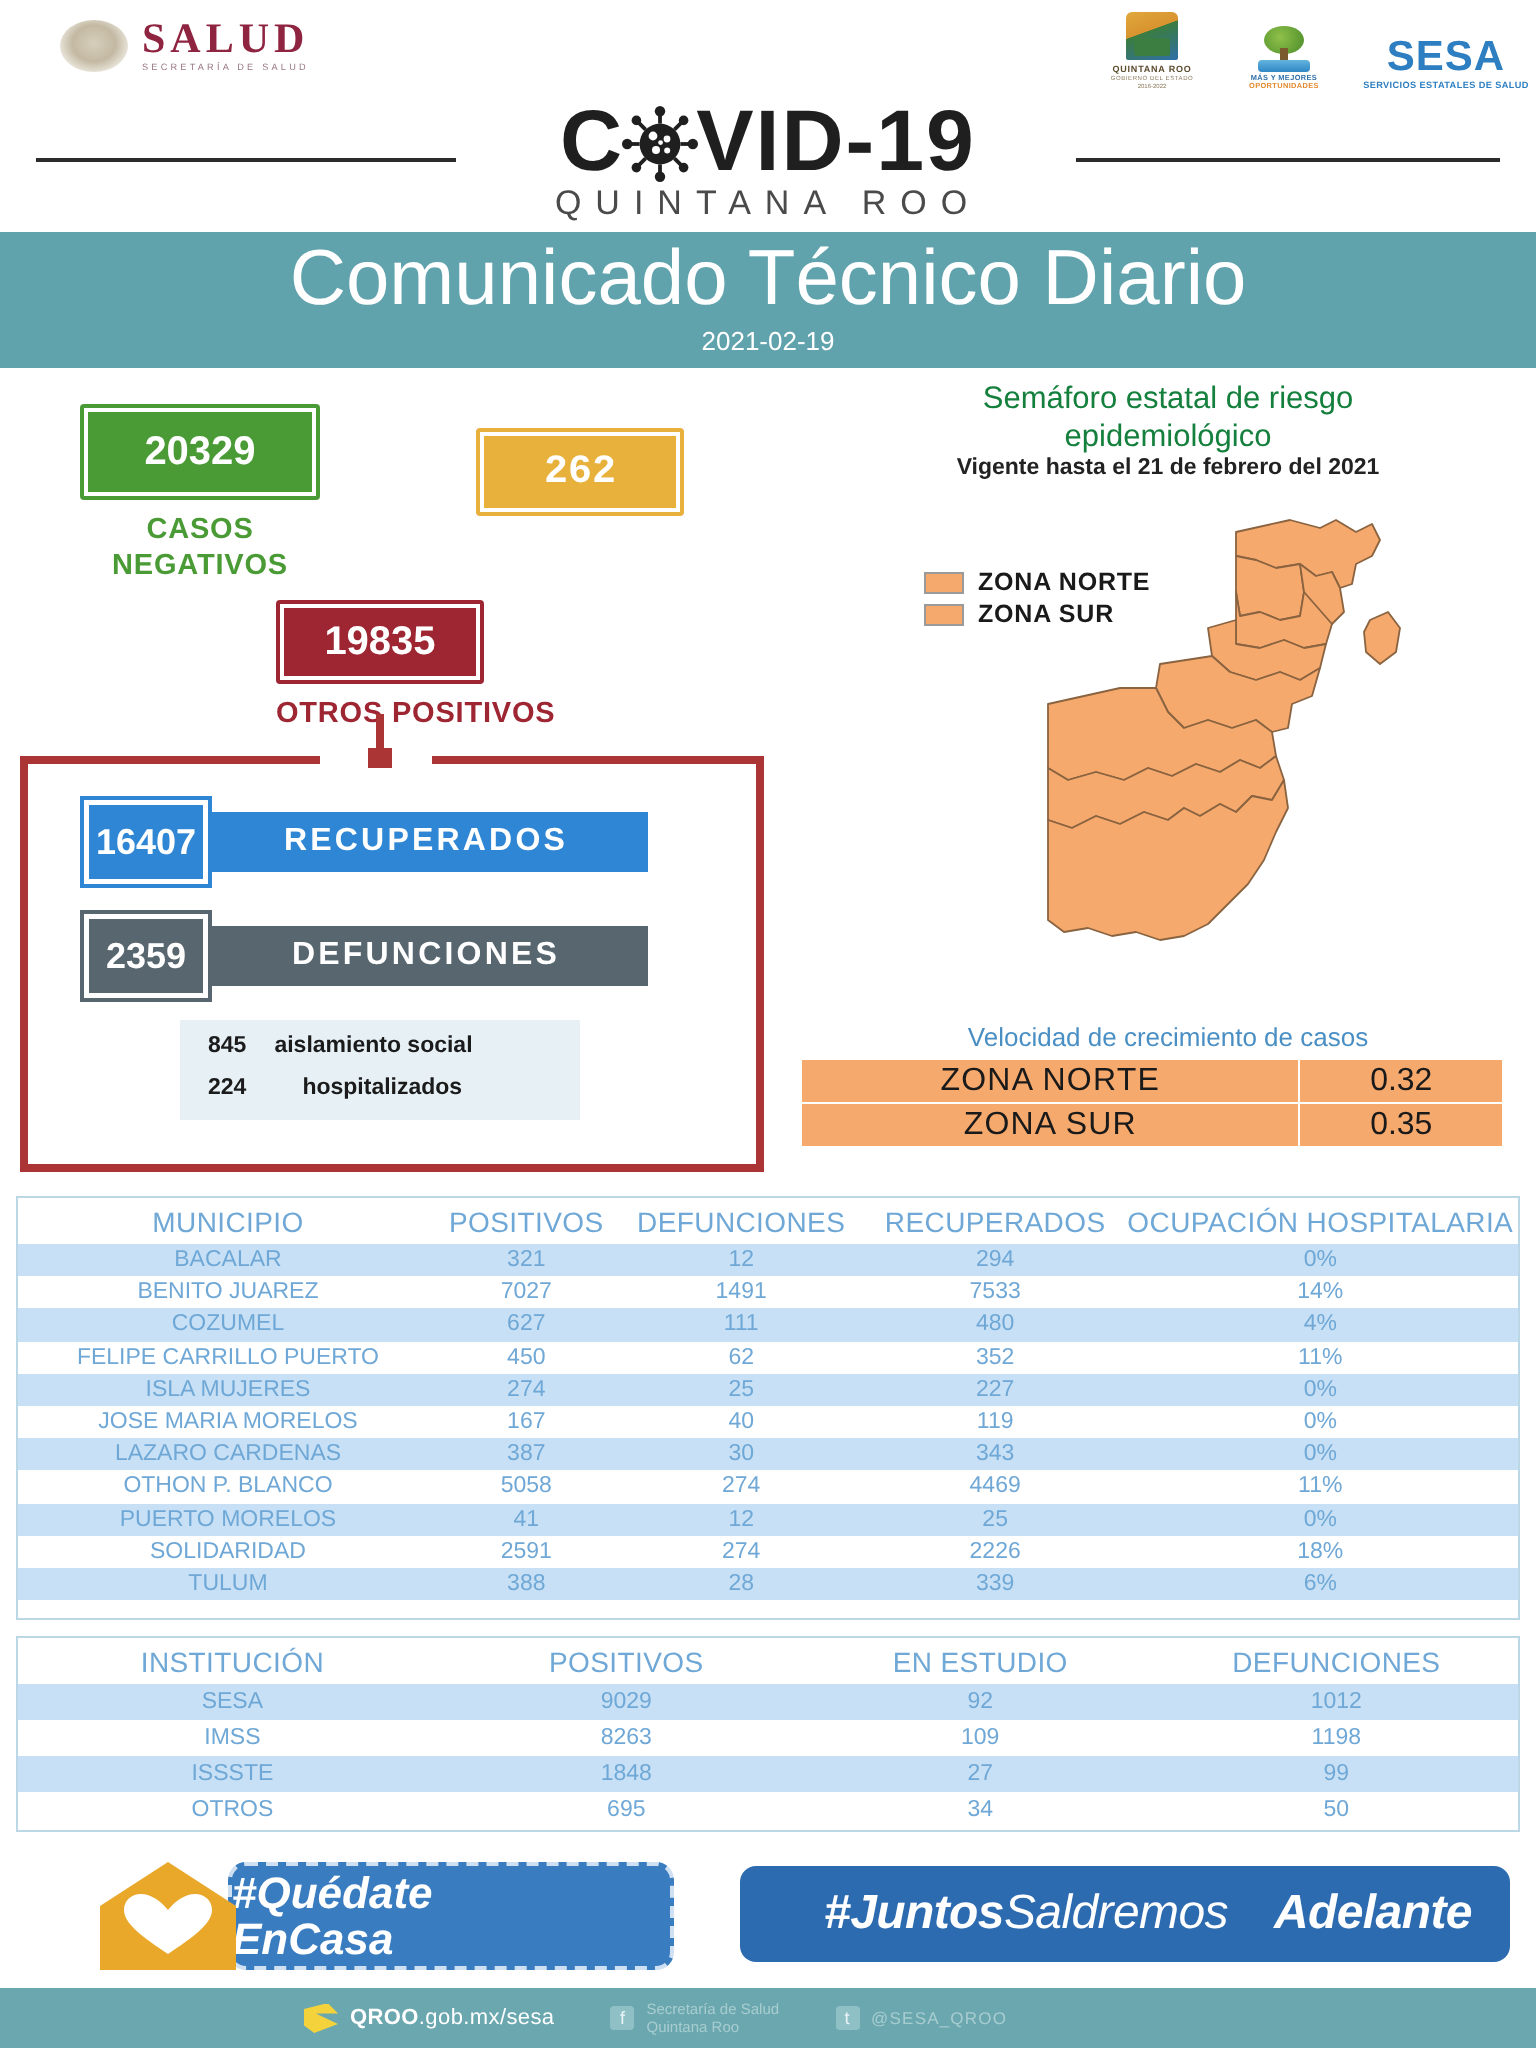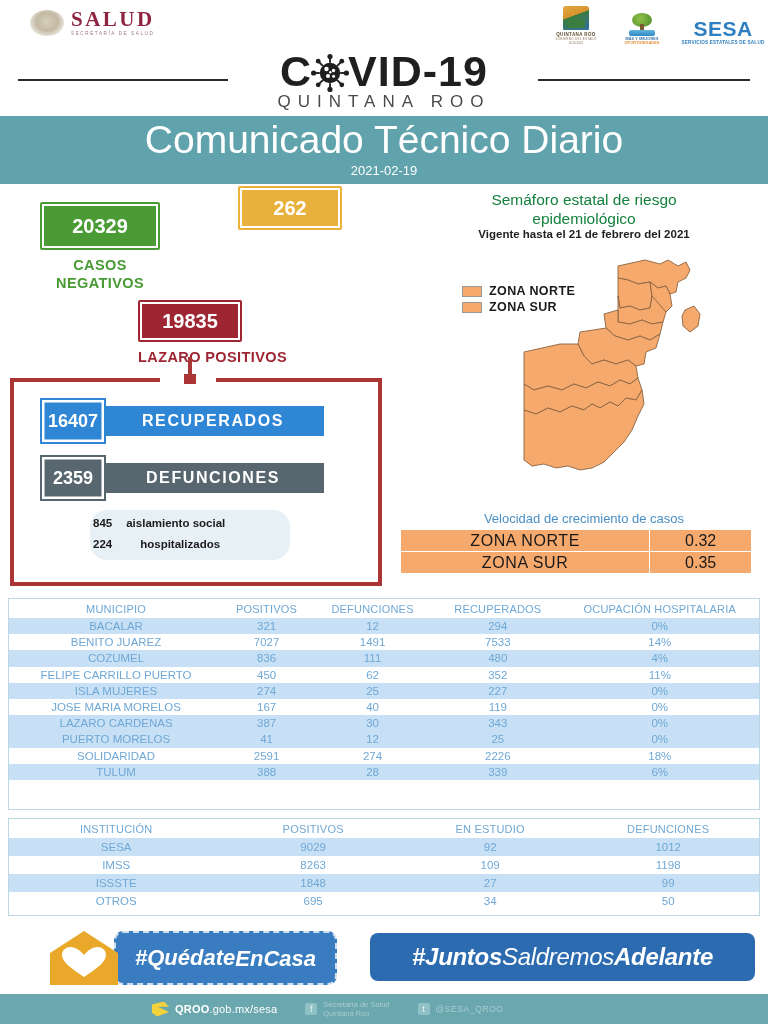--- a/index.html
+++ b/index.html
@@ -73,21 +73,21 @@
     display:flex; align-items:center; justify-content:center;
     box-shadow: inset 0 0 0 2px #ffffff;
     margin-top: 10px;
   }
   .stat-label { font-size:14.5px; font-weight:bold; line-height:1.25; margin-top:6px; letter-spacing:.4px; }
 
   #stat-neg { left:40px; top:192px; width:120px; }
   #stat-neg .stat-box { background:#4a9b35; border-color:#4a9b35; height:48px; }
   #stat-neg .stat-label { color:#4a9b35; }
 
-  #stat-est { left:238px; top:176px; width:104px; }
+  #stat-est { left:238px; top:204px; width:104px;font-family:Liberation Mono, monospace; }
   #stat-est .stat-box { background:#e8b13c; border-color:#e8b13c; height:44px; }
   #stat-est .stat-label { color:#e8b13c; }
 
   #stat-pos { left:138px; top:290px; width:104px; }
   #stat-pos .stat-box { background:#9e2633; border-color:#9e2633; height:42px;text-align:center; }
   #stat-pos .stat-label { color:#9e2633; white-space:nowrap; }
 
   
   .conn-vert { position:absolute; left:188px; top:357px; width:4px; height:23px; background:#ab3434; }
   .red-frame { position:absolute; left:10px; top:378px; width:372px; height:208px;
@@ -108,21 +108,21 @@
 
   #bar-rec { left:40px; top:398px; }
   #bar-rec .bar-num { background:#2e86d4; border-color:#2e86d4; width:66px; height:46px; }
   #bar-rec .bar-tail { background:#2e86d4; width:222px; height:30px; margin-left:-4px; }
 
   #bar-def { left:40px; top:455px; }
   #bar-def .bar-num { background:#586670; border-color:#586670; width:66px; height:46px; }
   #bar-def .bar-tail { background:#586670; width:222px; height:30px; margin-left:-4px; }
 
   .iso-box { position:absolute; left:90px; top:510px; width:200px; height:50px;
-    background:#e6f0f5; padding:7px 0 0 3px;border-radius:17px; }
+    background:#e6f0f5; padding:7px 0 0 14px; }
   .iso-line { font-size:11.5px; font-weight:bold; color:#1b1b1b; margin-bottom:9px; }
   .iso-line .num { display:inline-block; min-width:30px; }
   .iso-line .num2 { display:inline-block; min-width:44px; }
 
   
   .sem-title { position:absolute; left:410px; top:190px; width:348px; text-align:center;
     color:#15803d; font-size:15.5px; line-height:1.25; }
   .sem-sub { position:absolute; left:410px; top:228px; width:348px; text-align:center;
     color:#222; font-size:11.5px; font-weight:bold; }
 
@@ -142,21 +142,21 @@
     font-size:16px; color:#1a1a1a; text-align:center; }
   .vel-table td.name { width:250px; letter-spacing:.6px; }
   .vel-table td.val { width:102px; }
 
   
   .panel { position:absolute; border:1px solid #bcd8e6; background:#fff; }
   #mun-panel { left:8px; top:598px; width:752px; height:212px; }
   #ins-panel { left:8px; top:818px; width:752px; height:98px; }
 
   .dtable { width:100%; border-collapse:collapse; }
-  .dtable th { color:#6fa8d6; font-size:11px; font-weight:normal; padding:4px 0 3px 0; letter-spacing:.2px; }
+  .dtable th { color:#6fa8d6; font-size:14px; font-weight:normal; padding:4px 0 3px 0; letter-spacing:.2px; }
   .dtable td { color:#6fa8d6; font-size:11.5px; text-align:center; height:16.2px; padding:0; }
   .dtable tr.alt td { background:#c7e0f5; }
 
   #mun-table th:nth-child(1), #mun-table td:nth-child(1) { width:230px; }
   #mun-table th:nth-child(2), #mun-table td:nth-child(2) { width:90px; }
   #mun-table th:nth-child(3), #mun-table td:nth-child(3) { width:130px; }
   #mun-table th:nth-child(4), #mun-table td:nth-child(4) { width:130px; }
   #mun-table th:nth-child(5), #mun-table td:nth-child(5) { width:212px; }
 
   #ins-table th:nth-child(1), #ins-table td:nth-child(1) { width:215px; }
@@ -164,28 +164,28 @@
   #ins-table th:nth-child(3), #ins-table td:nth-child(3) { width:175px; }
   #ins-table th:nth-child(4), #ins-table td:nth-child(4) { width:182px; }
   #ins-table td { height:18px; }
 
   
   .quedate { position:absolute; left:42px; top:927px; width:295px; height:62px; }
   .house { position:absolute; left:0; top:2px; width:100px; height:58px; }
   .q-plate { position:absolute; left:72px; top:4px; width:223px; height:54px;
     background:#3a7cc0; border-radius:9px; border:2px dashed #cfe0f2; }
   .q-text { position:absolute; left:0; top:0; width:100%; height:100%;
-    display:flex; flex-direction:row; justify-content:center; align-items:center;
+    display:flex; flex-direction:column; justify-content:center; 
     color:#fff; font-weight:bold; font-style:italic; font-size:22px; line-height:1.0; }
   .q-l2 { margin-top:1px; }
 
   .juntos { position:absolute; left:370px; top:933px; width:385px; height:48px;
     background:#2d6bb0; border-radius:8px; display:flex; align-items:center; justify-content:center;
     color:#fff; font-style:italic; font-size:24px; letter-spacing:-.3px; }
-  .j-b { font-weight:bold; }
+  .j-b { font-weight:bold;margin-left:23px; }
   .j-n { font-weight:normal; }
 
   
   .footer { position:absolute; left:0; top:994px; width:768px; height:30px; background:#6aa7ae; }
   .footer-inner { display:flex; align-items:center; height:30px; padding-left:152px; gap:28px; }
   .f-item { display:flex; align-items:center; gap:6px; }
   .f-qroo-mark { width:17px; height:15px; background:#f4d23c;
      clip-path: polygon(0% 20%, 70% 0%, 100% 35%, 35% 35%, 100% 70%, 30% 100%, 0% 75%); }
   .f-qroo-text { font-size:11px; color:#ffffff; font-weight:bold; letter-spacing:.2px; }
   .f-qroo-text .dim { font-weight:normal; }
@@ -281,21 +281,21 @@
       <span>NEGATIVOS</span>
     </div>
   </div>
 
   <div class="stat" id="stat-est">
     <div class="stat-box">262</div>
   </div>
 
   <div class="stat" id="stat-pos">
     <div class="stat-box">19835</div>
-    <div class="stat-label">LAZARO POSITIVOS</div>
+    <div class="stat-label">OTROS POSITIVOS</div>
   </div>
 
   <div class="conn-vert"></div>
   <div class="red-frame"></div>
   <div class="red-frame-gap"></div>
   <div class="red-frame-gap2"></div>
 
   <div class="bar-row" id="bar-rec">
     <div class="bar-num">16407</div>
     <div class="bar-tail">RECUPERADOS</div>
@@ -393,21 +393,21 @@
           </tr>
           <tr>
             <td>BENITO JUAREZ</td>
             <td>7027</td>
             <td>1491</td>
             <td>7533</td>
             <td>14%</td>
           </tr>
           <tr class="alt">
             <td>COZUMEL</td>
-            <td>836</td>
+            <td>627</td>
             <td>111</td>
             <td>480</td>
             <td>4%</td>
           </tr>
           <tr>
             <td>FELIPE CARRILLO PUERTO</td>
             <td>450</td>
             <td>62</td>
             <td>352</td>
             <td>11%</td>
@@ -425,20 +425,27 @@
             <td>40</td>
             <td>119</td>
             <td>0%</td>
           </tr>
           <tr class="alt">
             <td>LAZARO CARDENAS</td>
             <td>387</td>
             <td>30</td>
             <td>343</td>
             <td>0%</td>
+          </tr>
+          <tr>
+            <td>OTHON P. BLANCO</td>
+            <td>5058</td>
+            <td>274</td>
+            <td>4469</td>
+            <td>11%</td>
           </tr>
           <tr class="alt">
             <td>PUERTO MORELOS</td>
             <td>41</td>
             <td>12</td>
             <td>25</td>
             <td>0%</td>
           </tr>
           <tr>
             <td>SOLIDARIDAD</td>

